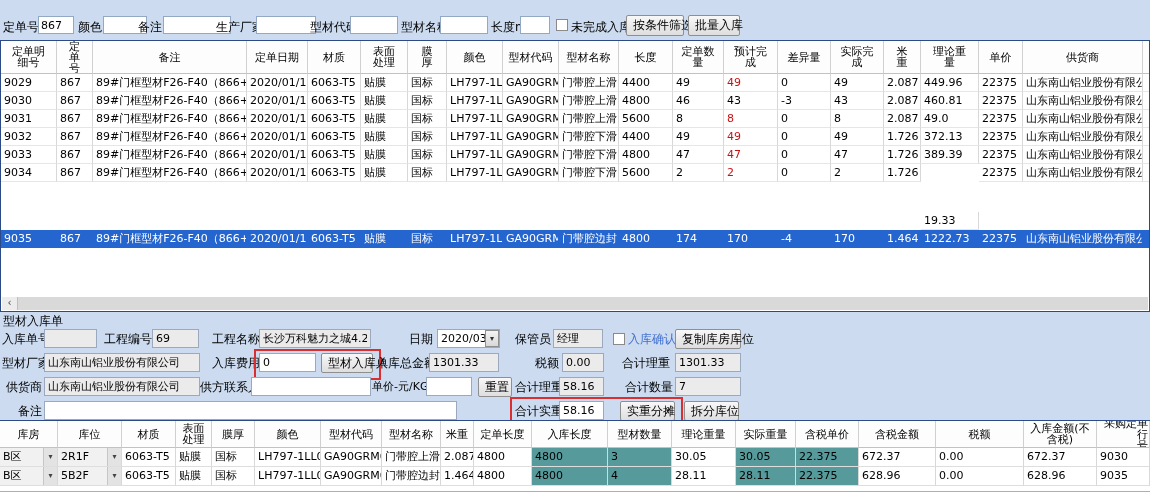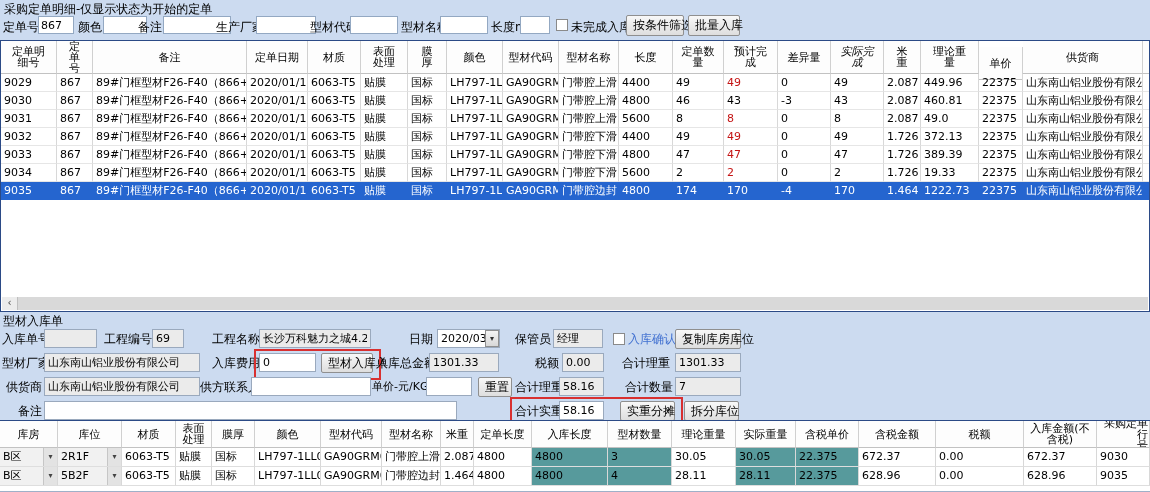--- a/index.html
+++ b/index.html
@@ -59,21 +59,20 @@
   .t-cell.combo{display:flex;align-items:stretch;justify-content:space-between;background:#f1f1f1;padding:0;}
   .combo-txt{padding:0 3px;overflow:hidden;white-space:nowrap;}
   .combo-arrow{width:13px;background:#e3e3e3;border-left:1px solid #c6c6c6;text-align:center;
     font-size:8px;line-height:18px;color:#444;flex:0 0 auto;}
 </style>
 </head>
 <body>
 
 <div class="screen">
 
-  <div class="top-title">采购定单明细-仅显示状态为开始的定单</div>
 
   <div class="filter-bar">
     <span class="f-label" style="left:3px">定单号</span>
     <input class="f-input" style="left: 38px; width: 36px;" value="867">
     <span class="f-label" style="left:78px">颜色</span>
     <input class="f-input" style="left: 103px; width: 44px;" value="">
     <span class="f-label" style="left:138px">备注</span>
     <input class="f-input" style="left: 163px; width: 68px;" value="">
     <span class="f-label" style="left:216px">生产厂家</span>
     <input class="f-input" style="left: 256px; width: 60px;" value="">
@@ -106,27 +105,27 @@
 厚</div>
           <div class="t-cell" style="width: 56px;">颜色</div>
           <div class="t-cell" style="width: 56px;">型材代码</div>
           <div class="t-cell" style="width: 60px;">型材名称</div>
           <div class="t-cell" style="width: 54px;">长度</div>
           <div class="t-cell" style="width: 51px;">定单数
 量</div>
           <div class="t-cell" style="width: 54px;">预计完
 成</div>
           <div class="t-cell" style="width: 53px;">差异量</div>
-          <div class="t-cell" style="width: 53px; font-style: italic;">实际完
+          <div class="t-cell" style="width: 53px;">实际完
 成</div>
           <div class="t-cell" style="width: 37px;">米
 重</div>
           <div class="t-cell" style="width: 58px;">理论重
 量</div>
-          <div class="t-cell" style="width: 44px; margin-top: 6px;">单价</div>
+          <div class="t-cell" style="width: 44px;">单价</div>
           <div class="t-cell" style="width: 120px;">供货商</div>
           <div class="t-cell" style="width: 8px;"></div>
         </div>
         <div class="t-row t-body">
           <div class="t-cell" style="width: 56px;">9029</div>
           <div class="t-cell" style="width: 36px;">867</div>
           <div class="t-cell" style="width: 154px;">89#门框型材F26-F40（866+867）</div>
           <div class="t-cell" style="width: 61px;">2020/01/13</div>
           <div class="t-cell" style="width: 53px;">6063-T5</div>
           <div class="t-cell" style="width: 47px;">贴膜</div>
@@ -243,21 +242,21 @@
           <div class="t-cell" style="width: 39px;">国标</div>
           <div class="t-cell" style="width: 56px;">LH797-1LL0</div>
           <div class="t-cell" style="width: 56px;">GA90GRM04</div>
           <div class="t-cell" style="width: 60px;">门带腔下滑</div>
           <div class="t-cell" style="width: 54px;">5600</div>
           <div class="t-cell" style="width: 51px;">2</div>
           <div class="t-cell red" style="width: 54px;">2</div>
           <div class="t-cell" style="width: 53px;">0</div>
           <div class="t-cell" style="width: 53px;">2</div>
           <div class="t-cell" style="width: 37px;">1.726</div>
-          <div class="t-cell" style="width: 58px;">19.33</div>
+          <div class="t-cell" style="width: 58px; margin-top: 48px;">19.33</div>
           <div class="t-cell" style="width: 44px;">22375</div>
           <div class="t-cell" style="width: 120px;">山东南山铝业股份有限公司</div>
           <div class="t-cell" style="width: 8px;"></div>
         </div>
         <div class="t-row t-body selected">
           <div class="t-cell" style="width: 56px;">9035</div>
           <div class="t-cell" style="width: 36px;">867</div>
           <div class="t-cell" style="width: 154px;">89#门框型材F26-F40（866+867）</div>
           <div class="t-cell" style="width: 61px;">2020/01/13</div>
           <div class="t-cell" style="width: 53px;">6063-T5</div>
@@ -282,21 +281,21 @@
       <div class="scroll-btn">‹</div>
     </div>
   </div>
 
   <div class="bottom">
     <div class="section-title">型材入库单</div>
 
     <span class="b-label" style="left:2px;top:17px;width:40px">入库单号</span>
     <input class="b-input" style="left: 44px; top: 17px; width: 53px;" value="">
     <span class="b-label" style="left:104px;top:17px;width:44px">工程编号</span>
-    <input class="b-input" style="left: 152px; top: 17px; width: 32px;" value="69">
+    <input class="b-input" style="left: 152px; top: 17px; width: 47px;" value="69">
     <span class="b-label" style="left:212px;top:17px;width:43px">工程名称</span>
     <input class="b-input" style="left: 259px; top: 17px; width: 112px;" value="长沙万科魅力之城4.2期">
     <span class="b-label" style="left:408px;top:17px;width:25px">日期</span>
     <input class="b-input white" style="left: 437px; top: 17px; width: 63px;" value="2020/03/31">
     <span class="drop-btn" style="left:485px;top:18px">▾</span>
     <span class="b-label" style="left:515px;top:17px;width:36px">保管员</span>
     <input class="b-input" style="left: 553px; top: 17px; width: 50px;" value="经理">
     <span class="cbx" style="left:613px;top:21px"></span>
     <span class="b-label blue-label" style="left:628px;top:17px;width:60px;text-align:left">入库确认</span>
     <button class="btn" style="left:675px;top:17px;width:66px;height:20px">复制库房库位</button>

